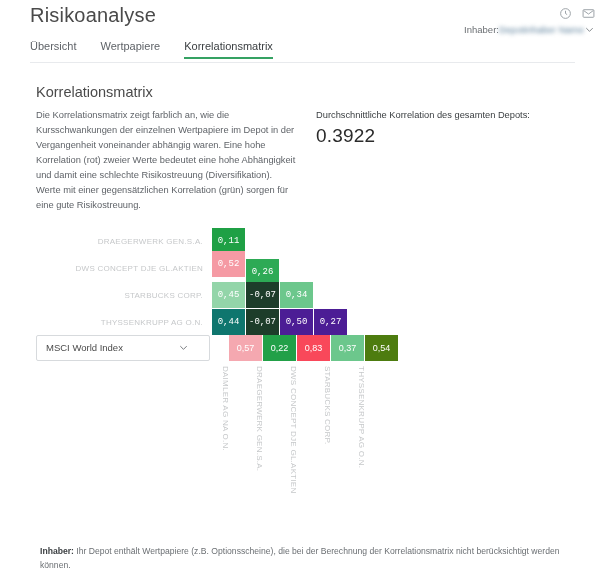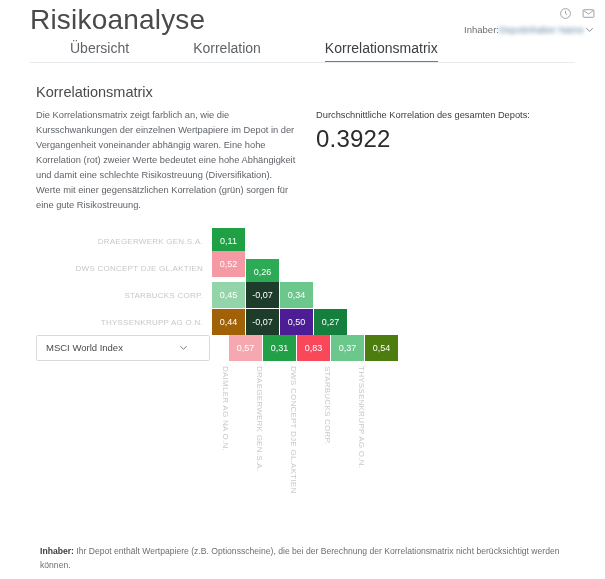--- a/index.html
+++ b/index.html
@@ -21,21 +21,21 @@
   
   .page-header {
     position: absolute;
     left: 0; top: 0; right: 0;
     height: 62px;
   }
   .page-title {
     position: absolute;
     left: 30px;
     top: 4px;
-    font-size: 28px;
+    font-size: 20px;
     font-weight: 400;
     color: #4a4a4a;
     letter-spacing: 0.2px;
   }
   .header-icons {
     position: absolute;
     right: 10px;
     top: 7px;
     display: flex;
     gap: 10px;
@@ -73,27 +73,26 @@
   
   .tabs {
     position: absolute;
     left: 30px;
     top: 40px;
     display: flex;
     gap: 24px;
     align-items: flex-end;
   }
   .tab {
-    font-size: 14px;
+    font-size: 11px;
     color: #5f6368;
     padding-bottom: 5px;
     border-bottom: 2px solid transparent;
     white-space: nowrap;
     cursor: pointer;
-    margin-left: 40px;
   }
   .tab.active {
     color: #3c4043;
     border-bottom-color: #35a263;
   }
   .tabs-rule {
     position: absolute;
     left: 30px;
     right: 30px;
     top: 62px;
@@ -124,21 +123,21 @@
     left: 316px;
     top: 108px;
     width: 270px;
   }
   .avg-label {
     font-size: 9.3px;
     color: #3c4043;
     line-height: 14px;
   }
   .avg-value {
-    font-size: 24px;
+    font-size: 19px;
     color: #2b2b2b;
     margin-top: 3px;
     letter-spacing: 0.2px;
   }
 
   
   .matrix-area {
     position: absolute;
     left: 0;
     top: 228px;
@@ -159,21 +158,21 @@
   .mx-rowlabel {
     width: 176px;
     text-align: right;
     padding-right: 9px;
     font-size: 8px;
     letter-spacing: 0.25px;
     color: #c6c8ca;
     white-space: nowrap;
     box-sizing: border-box;
   }
-  .mx-cells { display: flex; }
+  .mx-cells { display: flex; font-family: Liberation Mono, monospace; }
   .mx-cell {
     width: 33px;
     height: 26px;
     margin-right: 1px;
     display: flex;
     align-items: center;
     justify-content: center;
     font-size: 9px;
     color: #ffffff;
     box-sizing: border-box;
@@ -275,21 +274,21 @@
     <span>
       <svg class="owner-caret" viewBox="0 0 24 24" fill="none" stroke="currentColor" stroke-width="2">
         <path d="M5 9l7 7 7-7"></path>
       </svg>
     </span>
   </div>
 </div>
 
 <div class="tabs">
   <div class="tab">Übersicht</div>
-  <div class="tab">Korrelation</div>
+  <div class="tab">Wertpapiere</div>
   <div class="tab active">Korrelationsmatrix</div>
 </div>
 <div class="tabs-rule"></div>
 
 <div class="section-title">Korrelationsmatrix</div>
 <div class="intro-text">Die Korrelationsmatrix zeigt farblich an, wie die Kursschwankungen der einzelnen Wertpapiere im Depot in der Vergangenheit voneinander abhängig waren. Eine hohe Korrelation (rot) zweier Werte bedeutet eine hohe Abhängigkeit und damit eine schlechte Risikostreuung (Diversifikation). Werte mit einer gegensätzlichen Korrelation (grün) sorgen für eine gute Risikostreuung.</div>
 
 <div class="avg-block">
   <div class="avg-label">Durchschnittliche Korrelation des gesamten Depots:</div>
   <div class="avg-value">0.3922</div>
@@ -315,40 +314,40 @@
         <div class="mx-rowlabel">STARBUCKS CORP.</div>
         <div class="mx-cells">
           <div class="mx-cell" style="background: rgb(147, 213, 169);">0,45</div>
           <div class="mx-cell" style="background: rgb(29, 61, 42);">-0,07</div>
           <div class="mx-cell" style="background: rgb(108, 199, 140);">0,34</div>
         </div>
       </div>
       <div class="mx-row">
         <div class="mx-rowlabel">THYSSENKRUPP AG O.N.</div>
         <div class="mx-cells">
-          <div class="mx-cell" style="background: #a16207;">0,44</div>
+          <div class="mx-cell" style="background: #0f766e;">0,44</div>
           <div class="mx-cell" style="background: rgb(29, 61, 42);">-0,07</div>
           <div class="mx-cell" style="background: #4c1d95;">0,50</div>
-          <div class="mx-cell" style="background: #15803d; text-align: right;">0,27</div>
+          <div class="mx-cell" style="background: #4c1d95; text-align: right;">0,27</div>
         </div>
       </div>
     </div>
 
   <div class="bench-row">
     <div class="bench-select">
       <span>MSCI World Index</span>
       <span>
         <svg class="caret" viewBox="0 0 24 24" fill="none" stroke="currentColor" stroke-width="2">
           <path d="M5 9l7 7 7-7"></path>
         </svg>
       </span>
     </div>
     <div class="bench-cells" id="bench-cells">
         <div class="mx-cell" style="background: rgb(245, 168, 176);">0,57</div>
-        <div class="mx-cell" style="background: rgb(34, 160, 72);">0,31</div>
+        <div class="mx-cell" style="background: rgb(34, 160, 72);">0,22</div>
         <div class="mx-cell" style="background: rgb(249, 72, 90);">0,83</div>
         <div class="mx-cell" style="background: rgb(108, 199, 140);">0,37</div>
         <div class="mx-cell" style="background: #4d7c0f;">0,54</div>
       </div>
   </div>
 
   <div class="col-labels">
     <div class="col-labels-offset"></div>
     <div id="col-labels-inner" style="display:flex">
         <div class="col-label-slot">

